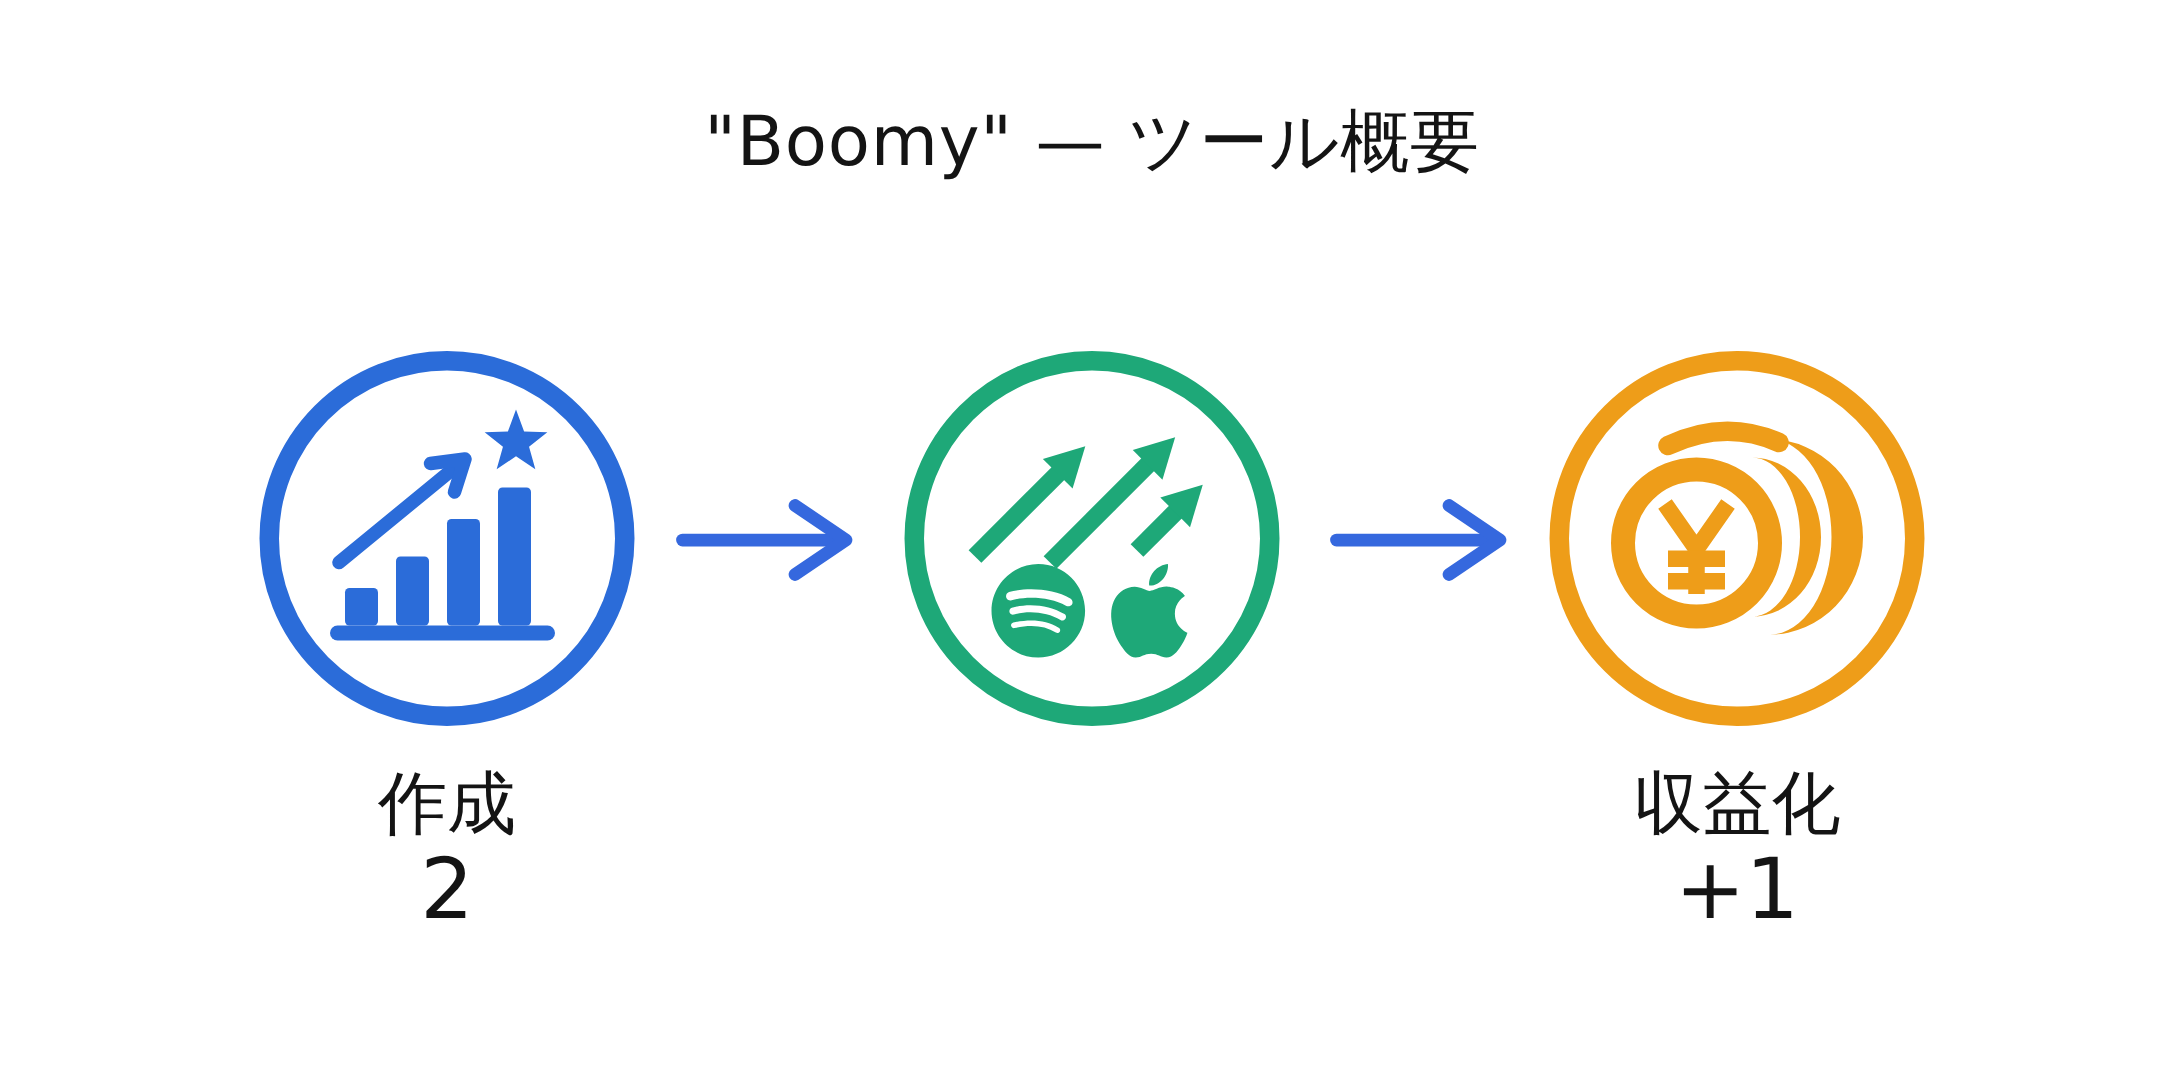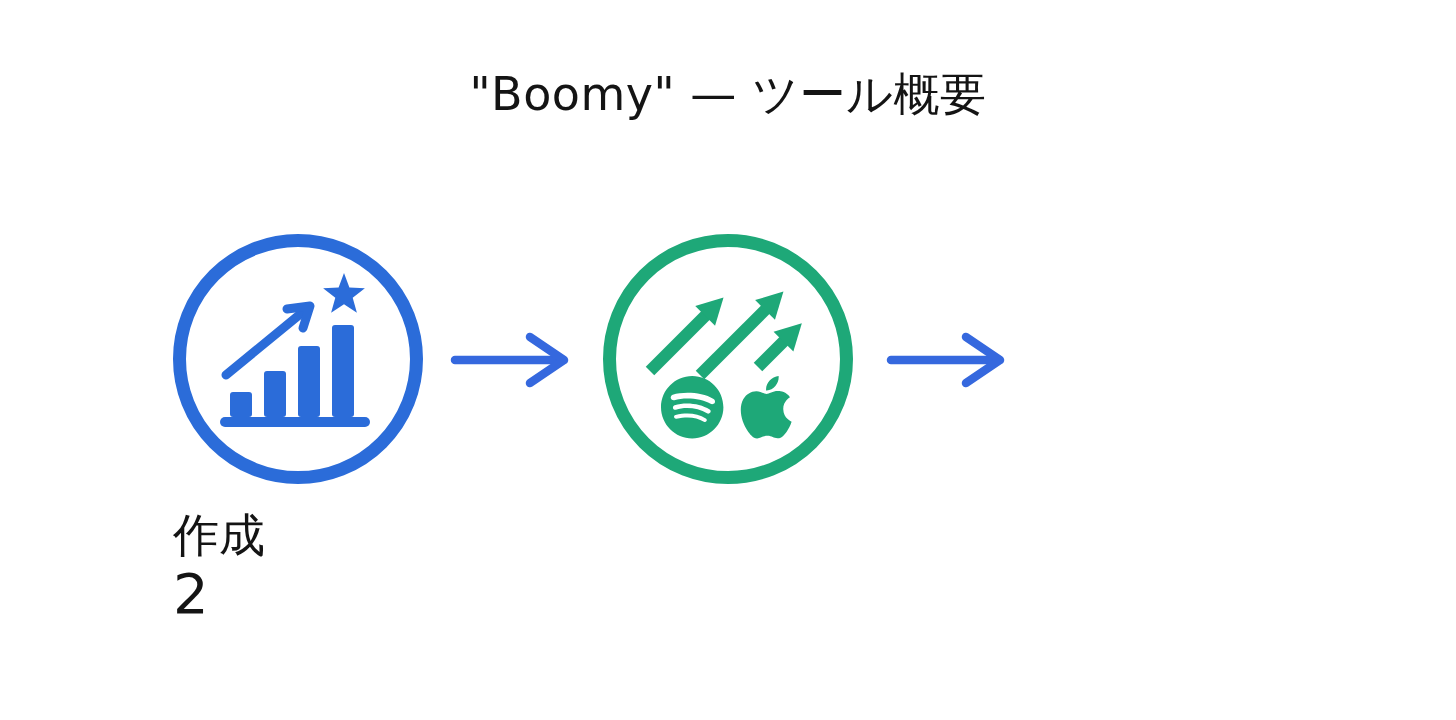--- a/index.html
+++ b/index.html
@@ -20,21 +20,21 @@
     text-align: center;
     font-size: 46px;
     font-weight: 500;
     color: #141414;
     letter-spacing: 0.5px;
   }
   .step {
     position: absolute;
     top: 234px;
     width: 250px;
-    text-align: left;
+    text-align: center;
   }
   .step-circle {
     width: 250px;
     height: 250px;
     box-sizing: border-box;
     border: 13px solid var(--c, #333);
     border-radius: 50%;
     display: flex;
     align-items: center;
     justify-content: center;
@@ -127,14 +127,35 @@
     <div class="step-number"></div>
   </div>
 
   <div class="flow-arrow arrow2" style="--c: #3568DE;">
     <svg width="124" height="64" viewBox="0 0 124 64">
       <line x1="5" y1="32" x2="110" y2="32" stroke="currentColor" stroke-width="8.5" stroke-linecap="round"></line>
       <polyline points="80,9 114,32 80,55" stroke="currentColor" stroke-width="8.5" stroke-linecap="round" stroke-linejoin="round" fill="none"></polyline>
     </svg>
   </div>
 
+  <div class="step step3" style="--c: #EE9D19;">
+    <div class="step-circle">
+      <svg class="icon" width="224" height="224" viewBox="0 0 224 224">
+        <g fill="currentColor">
+          <path d="M134,46 A62,65 0 0 1 134,176 A41,65 0 0 0 134,46 Z"></path>
+          <path d="M122,58 A46,53 0 0 1 122,164 A32,53 0 0 0 122,58 Z"></path>
+        </g>
+        <path d="M66,50 Q104,32 140,48" stroke="currentColor" stroke-width="13" stroke-linecap="round" fill="none"></path>
+        <circle cx="85" cy="115" r="57" fill="#ffffff"></circle>
+        <circle cx="85" cy="115" r="49" fill="none" stroke="currentColor" stroke-width="16"></circle>
+        <g stroke="currentColor" stroke-width="11" fill="none">
+          <path d="M64,89 L85,119 L106,89" stroke-linejoin="miter"></path>
+          <path d="M85,117 L85,149"></path>
+          <path d="M66,125.5 L104,125.5"></path>
+          <path d="M66,140.5 L104,140.5"></path>
+        </g>
+      </svg>
+    </div>
+    <div class="step-label">収益化</div>
+    <div class="step-number">+1</div>
+  </div>
 
 </div>
 
 </body></html>

